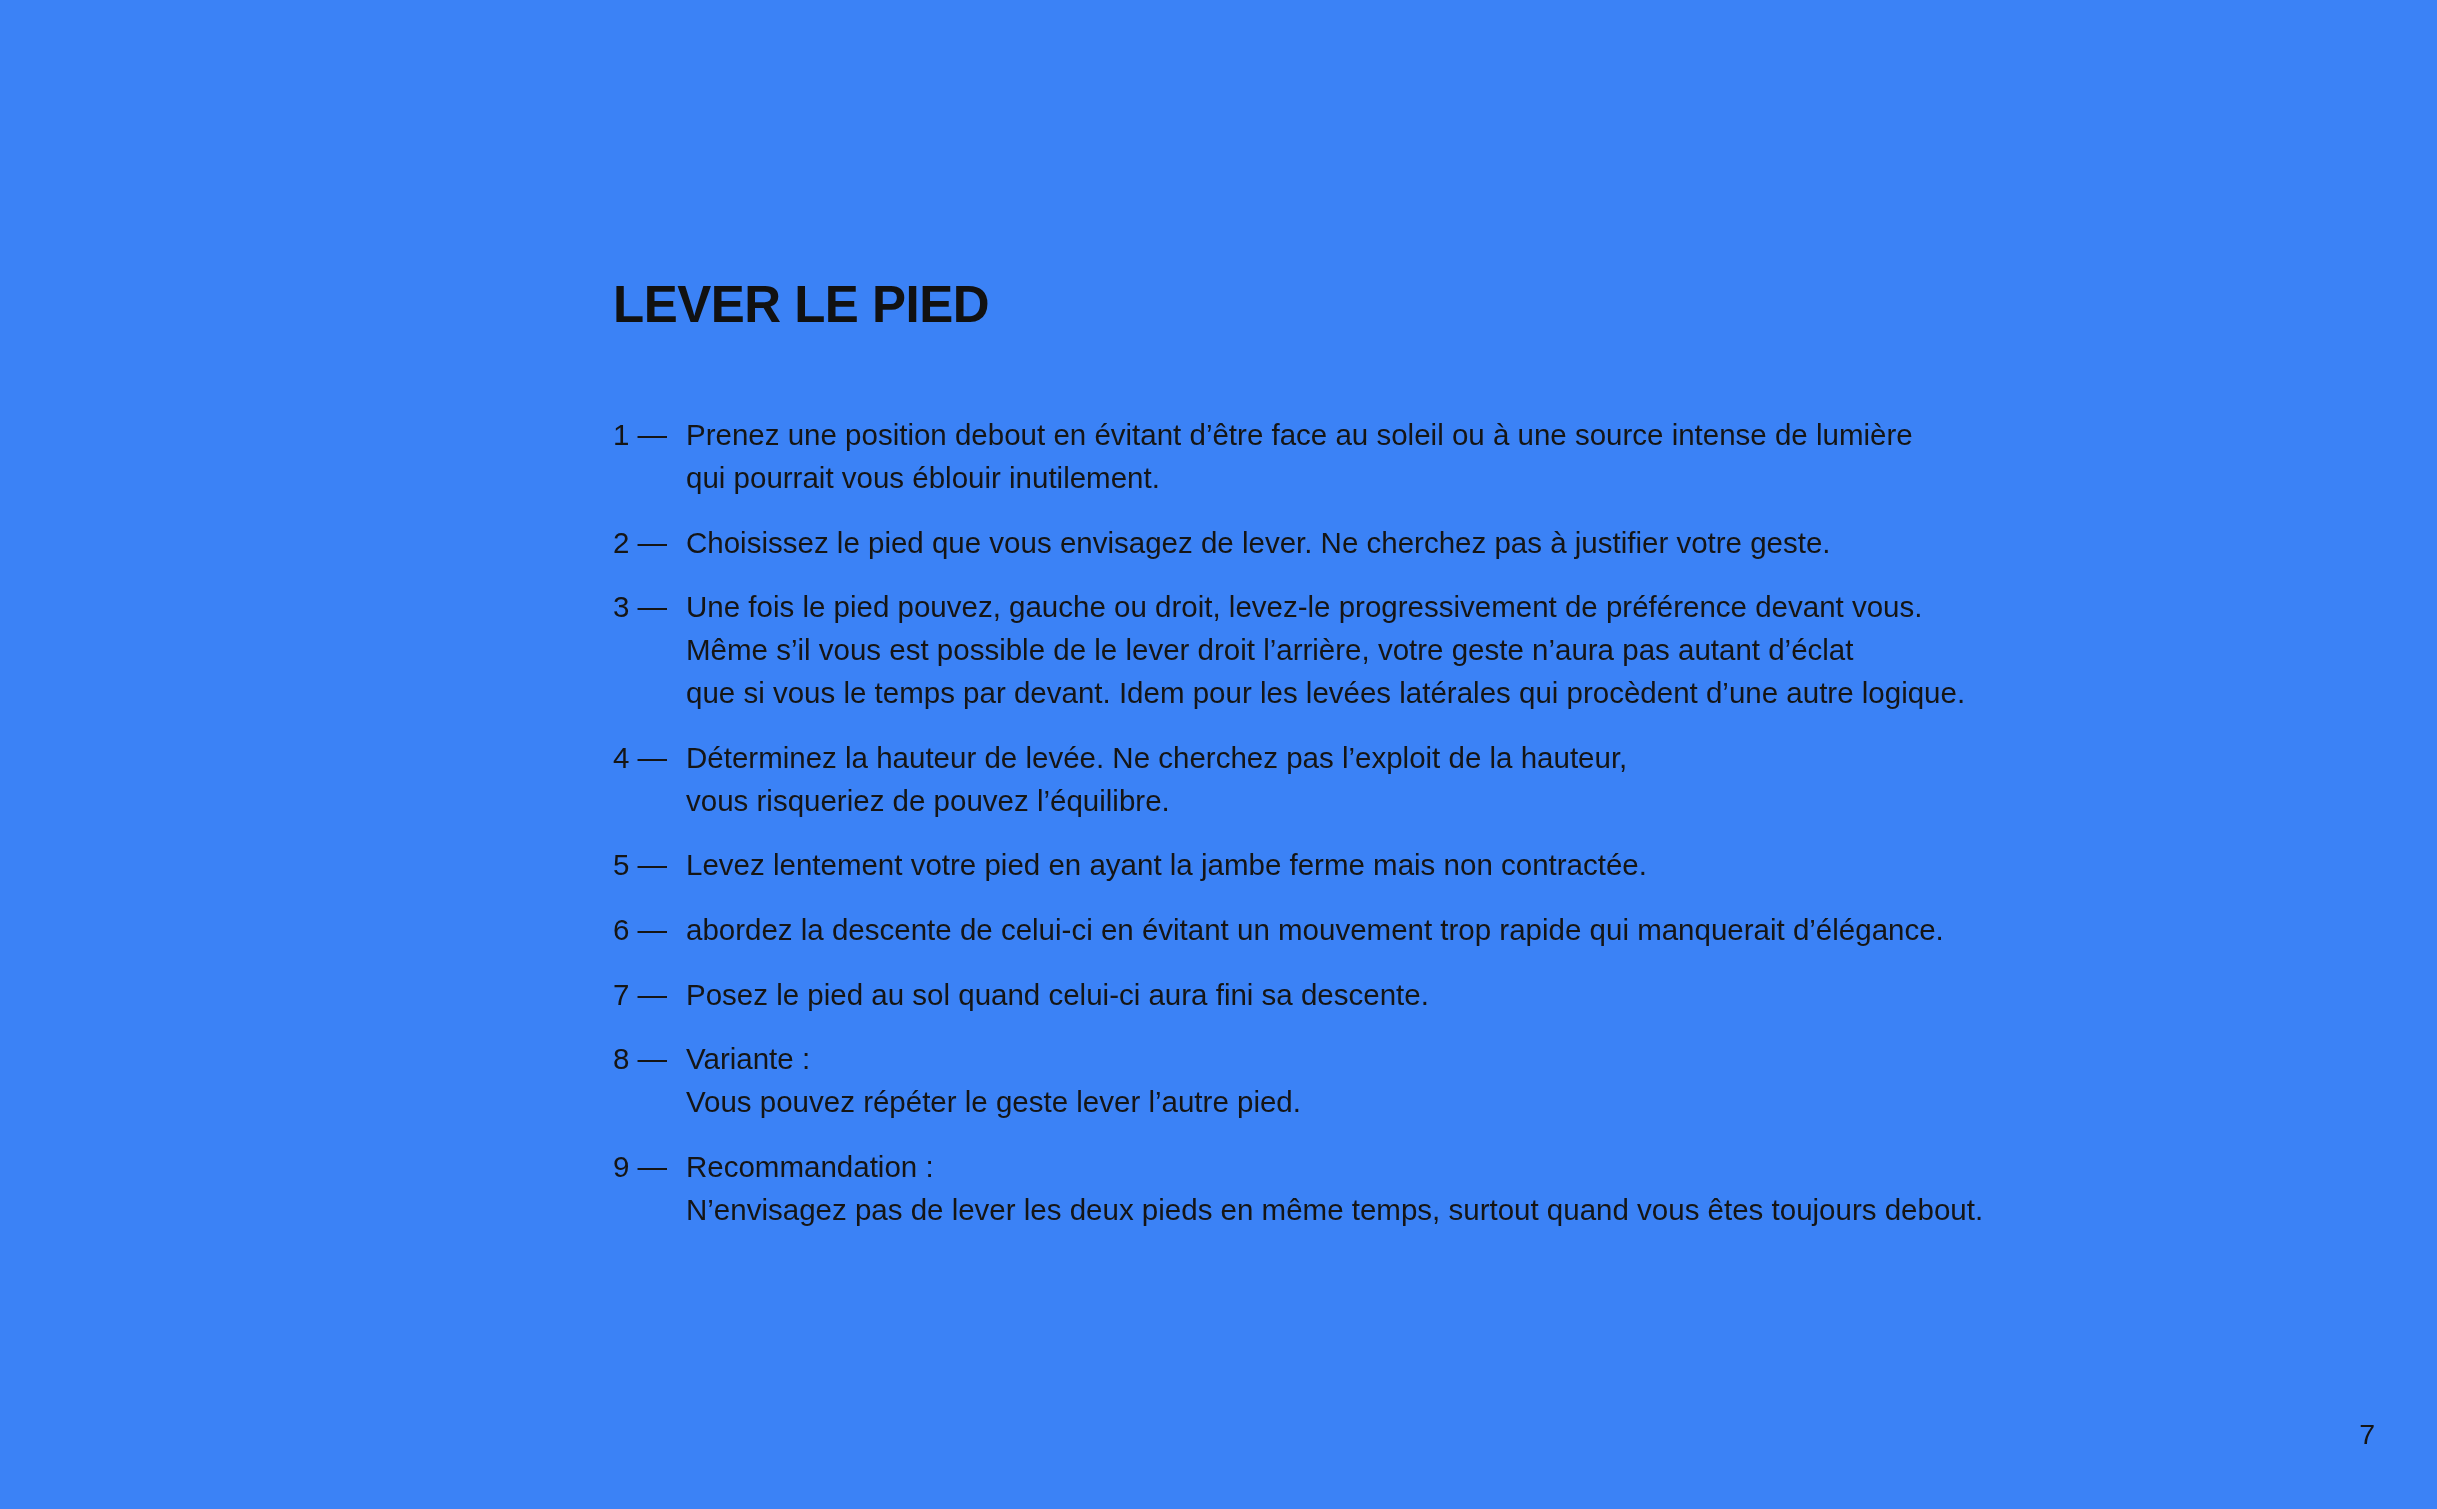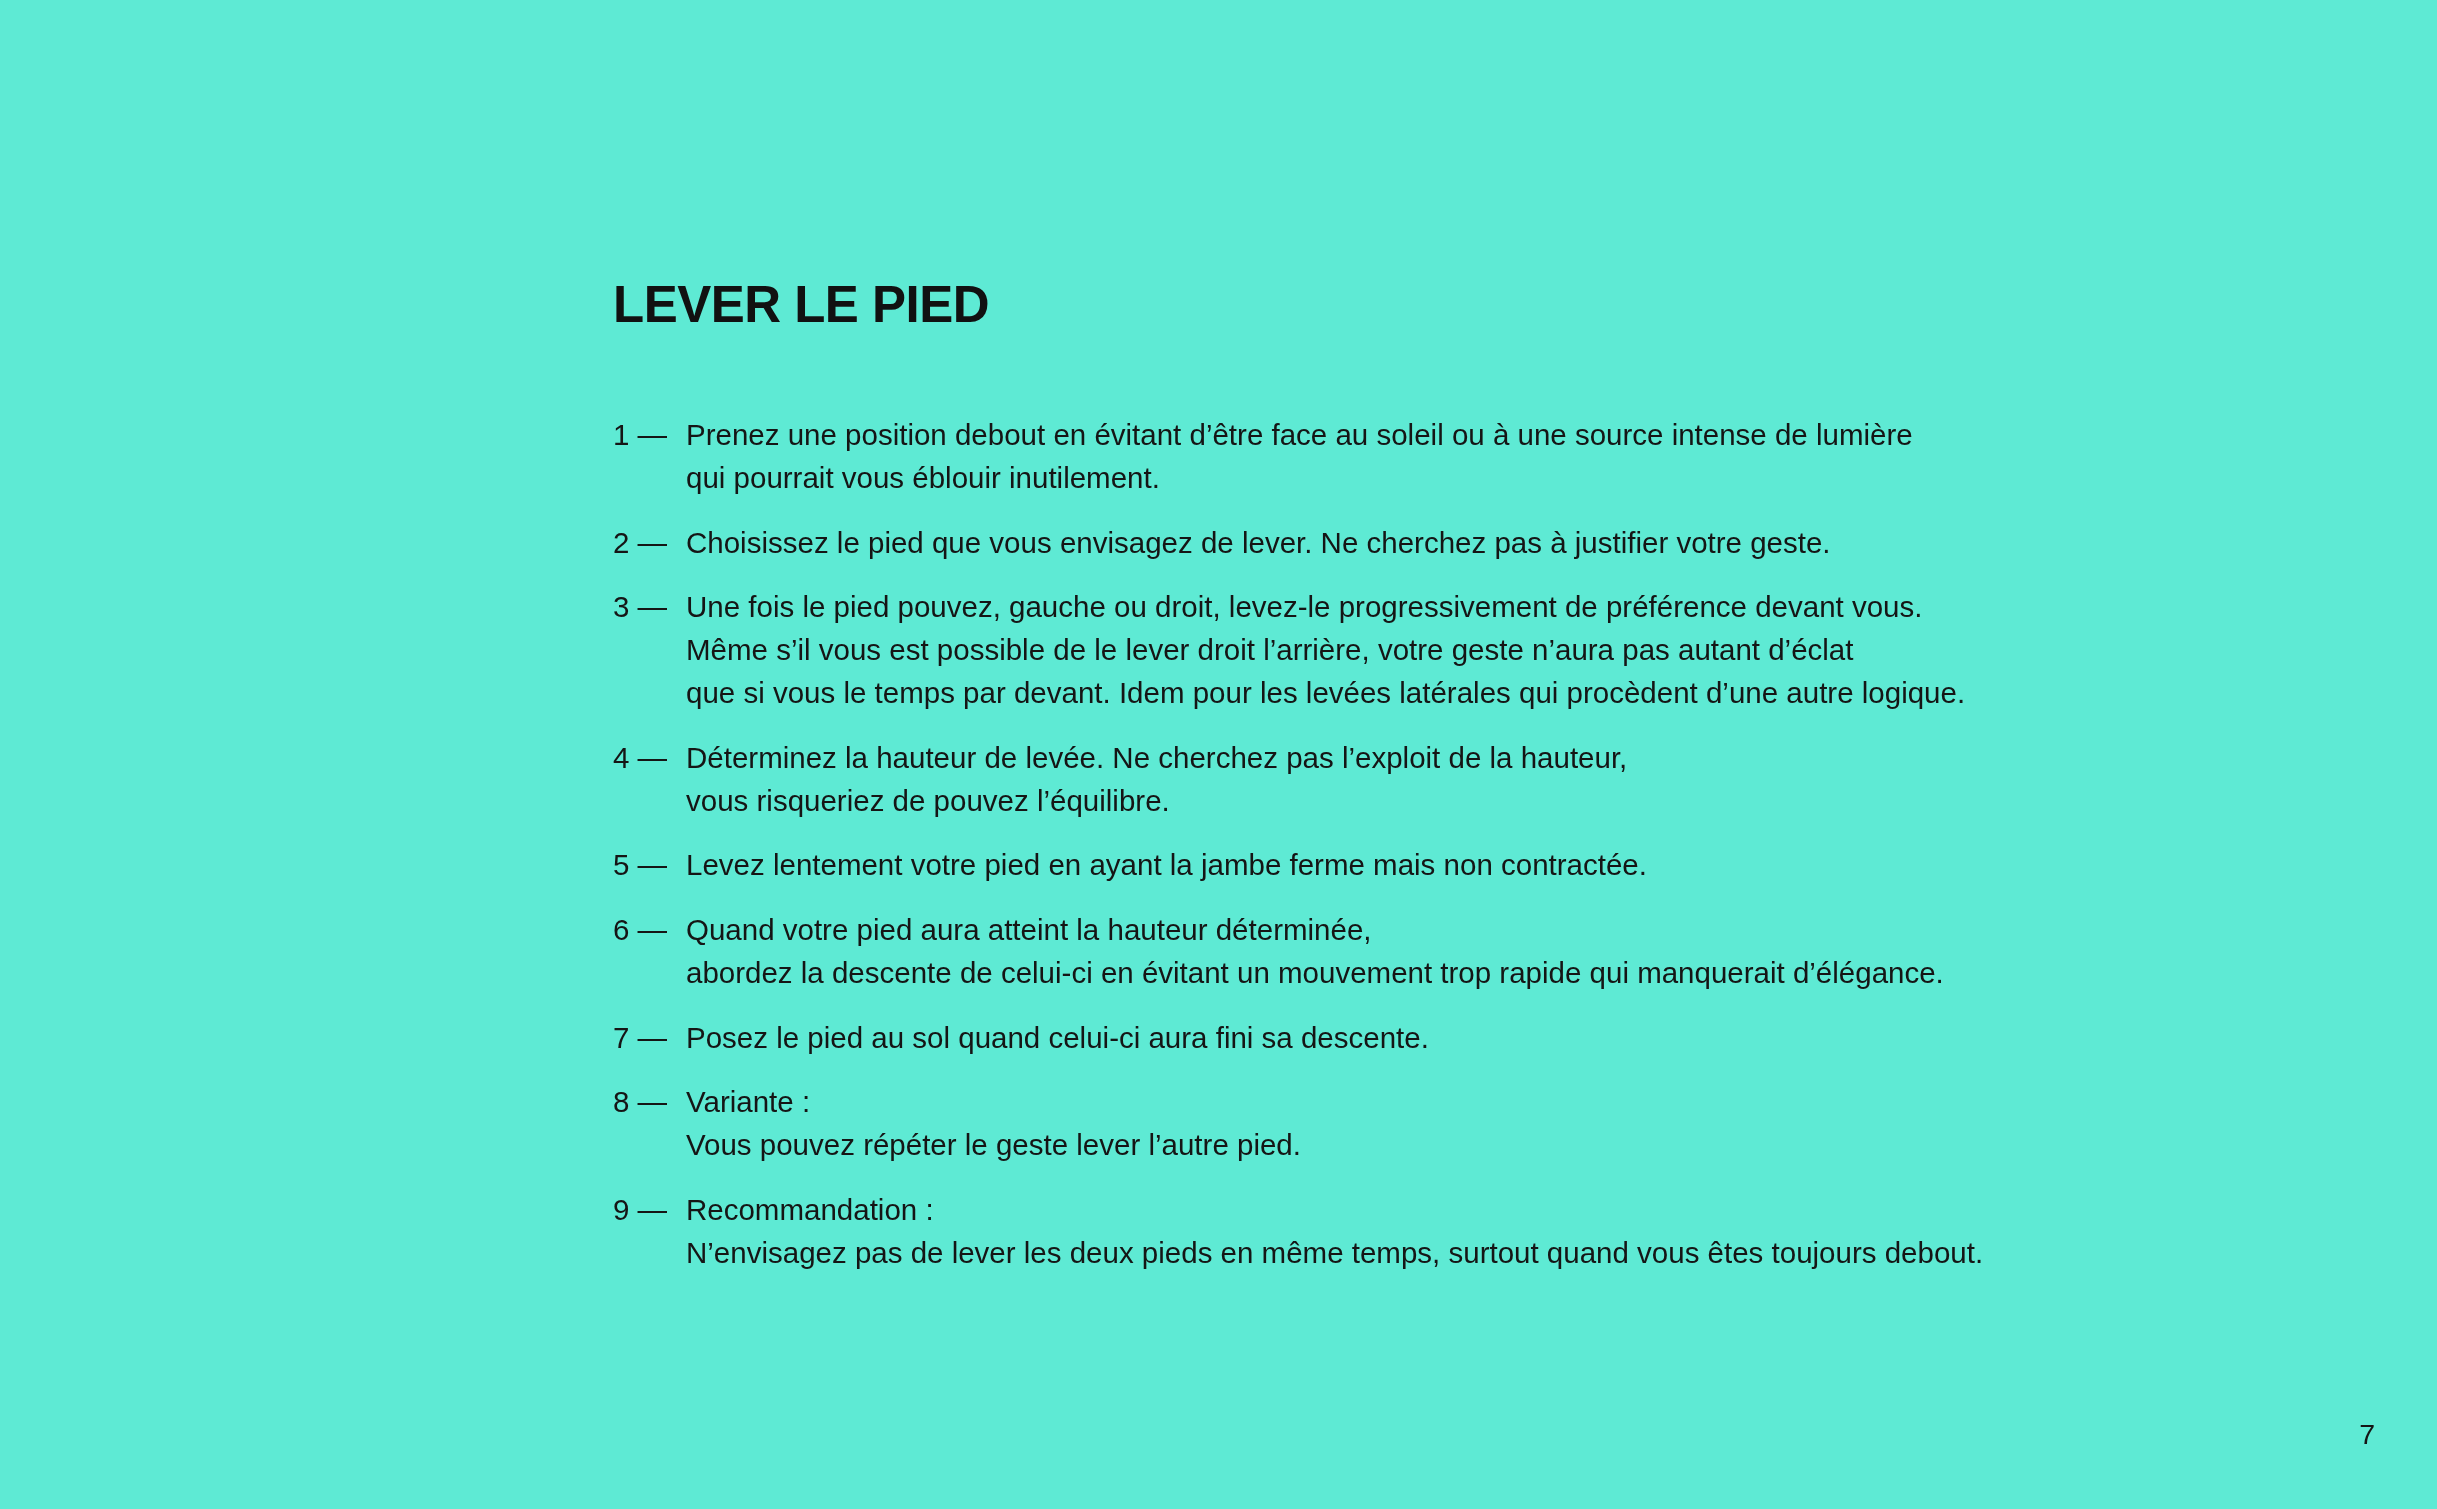--- a/index.html
+++ b/index.html
@@ -4,21 +4,21 @@
 <style>
   html, body {
     margin: 0;
     padding: 0;
     background: #ffffff;
   }
   .page {
     position: relative;
     width: 2438px;
     height: 1509px;
-    background: #5eead4;
+    background: #3b82f6;
     overflow: hidden;
     font-family: "Liberation Sans", sans-serif;
     color: #111111;
   }
   .content {
     position: absolute;
     left: 613px;
     top: 275px;
     width: 1695px;
   }
@@ -99,21 +99,20 @@
         </div>
         <div class="item">
           <div class="marker">5 —</div>
           <div class="item-text">
             <div class="line">Levez lentement votre pied en ayant la jambe ferme mais non contractée.</div>
           </div>
         </div>
         <div class="item">
           <div class="marker">6 —</div>
           <div class="item-text">
-            <div class="line">Quand votre pied aura atteint la hauteur déterminée,</div>
             <div class="line">abordez la descente de celui-ci en évitant un mouvement trop rapide qui manquerait d’élégance.</div>
           </div>
         </div>
         <div class="item">
           <div class="marker">7 —</div>
           <div class="item-text">
             <div class="line">Posez le pied au sol quand celui-ci aura fini sa descente.</div>
           </div>
         </div>
         <div class="item">

